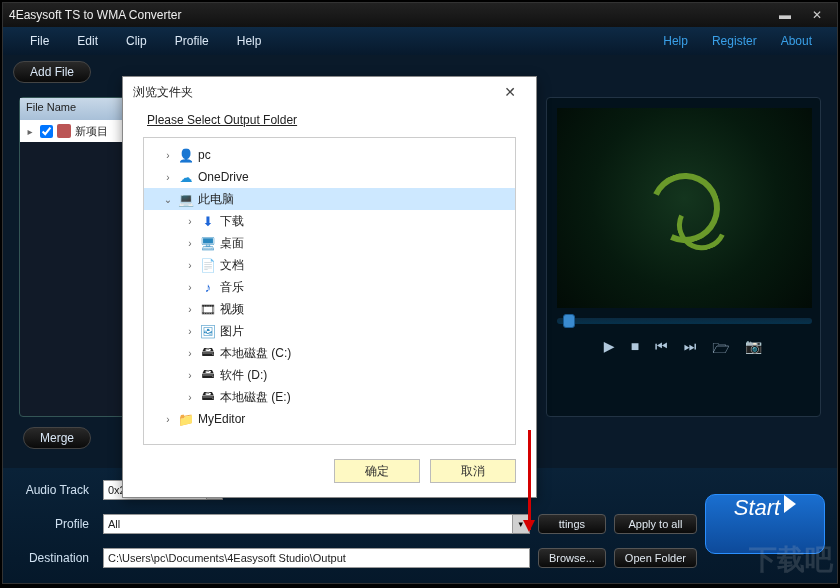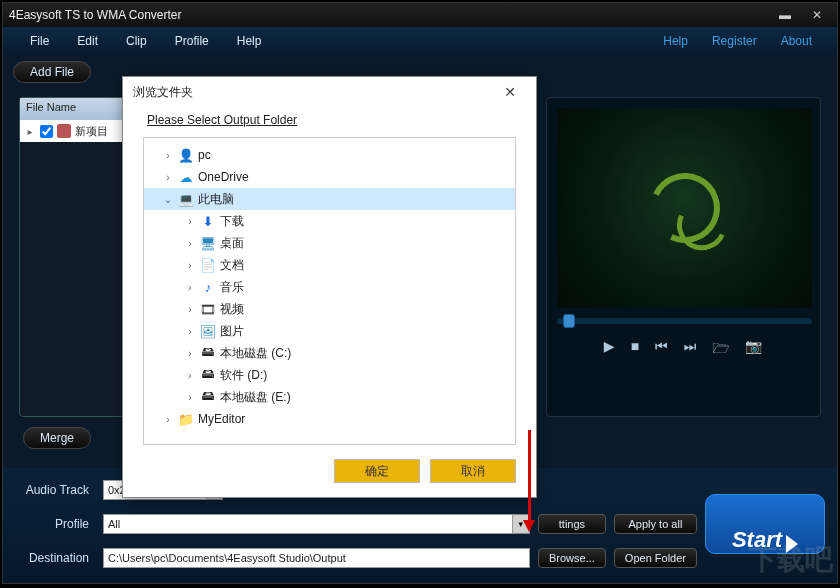--- a/index.html
+++ b/index.html
@@ -29,35 +29,35 @@
   .slider-track { height:6px; background:linear-gradient(#0b2a40,#06314b); border-radius:3px; position:relative; }
   .slider-thumb { position:absolute; left:6px; top:-4px; width:12px; height:14px; background:#3a8bd0; border-radius:3px; border:1px solid #1a5a90; }
   .player-controls { display:flex; gap:16px; justify-content:center; margin-top:14px; }
   .pctrl { color:#b0c8dc; font-size:14px; }
   .bottom-bar { position:absolute; left:0; right:0; bottom:0; height:115px; padding:8px 12px; background:linear-gradient(#0a2238,#05182a); display:grid; grid-template-columns: 80px 1fr auto auto auto; grid-auto-rows: 28px; gap:6px 8px; align-items:center; }
   .blabel { color:#cfe0f0; font-size:12px; text-align:right; padding-right:6px; }
   .field { background:#fff; color:#222; font-size:11px; height:20px; padding:2px 4px; border:1px solid #999; width:100%; }
   .dropdown { display:flex; }
   .drop-btn { width:18px; background:#d0d0d0; border:1px solid #888; border-left:none; display:flex; align-items:center; justify-content:center; font-size:9px; }
   .dark-btn { background:linear-gradient(#2a2a2a,#0a0a0a); border:1px solid #555; border-radius:4px; color:#e0e8f0; font-size:11px; padding:3px 10px; text-align:center; }
-  .start-btn { grid-row:1 / span 3; grid-column:5; width:120px; height:60px; align-self:center; background:linear-gradient(#1a6fd0,#0d4a9a); border:1px solid #2a8fff; border-radius:10px; color:#fff; font-size:22px; font-style:italic; font-weight:bold; display:flex; align-items:flex-end; justify-content:center; gap:4px; }
+  .start-btn { grid-row:1 / span 3; grid-column:5; width:120px; height:60px; align-self:center; background:linear-gradient(#1a6fd0,#0d4a9a); border:1px solid #2a8fff; border-radius:10px; color:#fff; font-size:22px; font-style:italic; font-weight:normal; display:flex; align-items:flex-start; justify-content:center; gap:4px; }
   .start-btn .tri { width:0; height:0; border-left:12px solid #fff; border-top:9px solid transparent; border-bottom:9px solid transparent; }
   
   .dialog { position:absolute; left:122px; top:76px; width:415px; height:422px; background:#fff; border:1px solid #888; box-shadow:0 4px 12px rgba(0,0,0,0.4); z-index:50; display:flex; flex-direction:column; }
   .dialog-title { height:30px; display:flex; align-items:center; padding:0 10px; font-size:12px; color:#222; }
   .dialog-close { width:32px; height:30px; display:flex; align-items:center; justify-content:center; font-size:14px; color:#444; }
   .dialog-subtitle { padding:6px 24px 10px; font-size:12px; color:#222;text-decoration:underline; }
   .tree { flex:1; border:1px solid #ccc; margin:0 20px; background:#fff; overflow:auto; padding:6px 0; }
   .tree-row { display:flex; align-items:center; height:22px; font-size:12px; color:#222; padding:0 6px; gap:4px; }
   .tree-row.selected { background:#cde8ff; }
   .caret { width:12px; text-align:center; color:#666; font-size:10px; }
   .indent1 { padding-left:18px; } .indent2 { padding-left:40px; }
   .ticon { width:16px; height:16px; display:flex; align-items:center; justify-content:center; font-size:13px; }
   .dialog-buttons { display:flex; justify-content:flex-end; gap:10px; padding:14px 20px; }
-  .dlg-btn { width:86px; height:24px; background:#eab308; border:1px solid #bbb; font-size:12px; color:#333; display:flex; align-items:center; justify-content:center; }
+  .dlg-btn { width:86px; height:24px; background:#fef9c3; border:1px solid #bbb; font-size:12px; color:#333; display:flex; align-items:center; justify-content:center; }
   
   .arrow { position:absolute; left:528px; top:430px; width:3px; height:100px; background:#d40000; z-index:60; }
   .arrow::after { content:""; position:absolute; bottom:-2px; left:-5px; width:0; height:0; border-left:6px solid transparent; border-right:6px solid transparent; border-top:12px solid #d40000; }
   .watermark { position:absolute; right:4px; bottom:4px; color:rgba(200,200,200,0.18); font-size:28px; font-weight:bold; z-index:1;}
 </style>
 </head>
 <body>
 
 <div class="app-window">
   <div class="titlebar">

